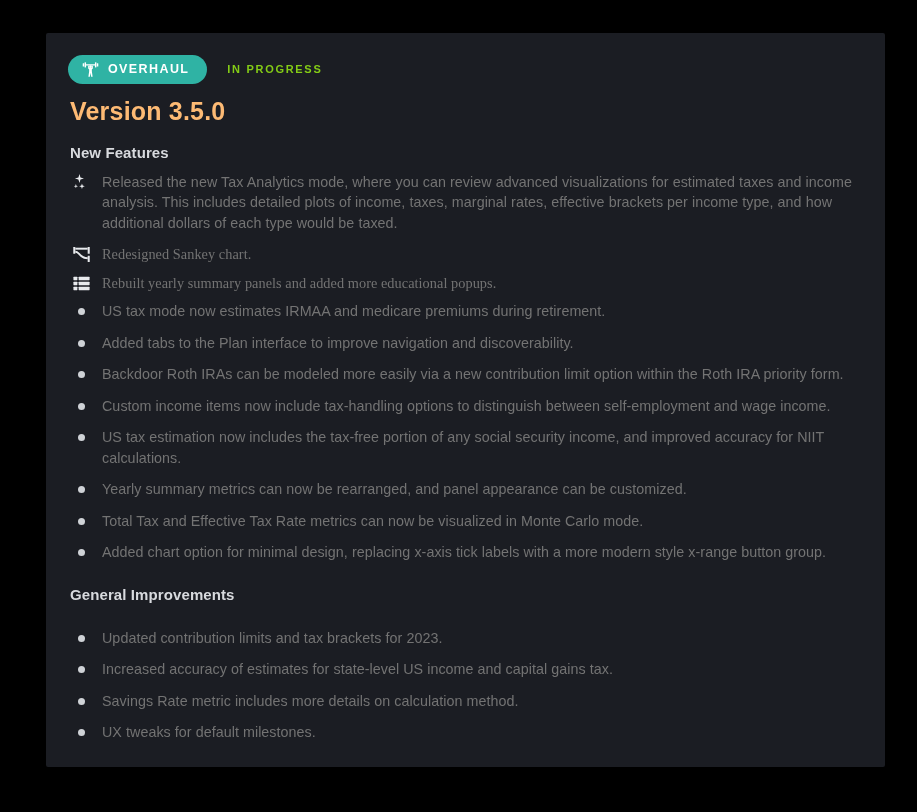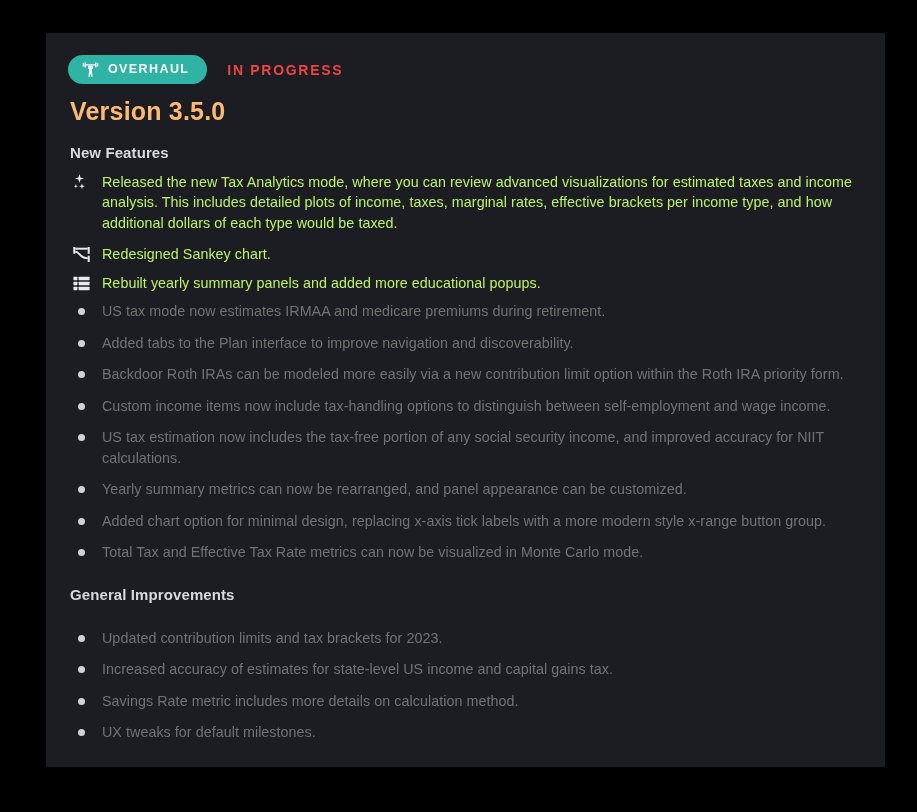--- a/index.html
+++ b/index.html
@@ -56,22 +56,22 @@
   .badge-label {
     color: #ffffff;
     font-size: 12.5px;
     font-weight: bold;
     letter-spacing: 1.4px;
     text-transform: uppercase;
     line-height: 1;
     white-space: nowrap;
   }
   .status-label {
-    color: #ef4444;
-    font-size: 14px;
+    color: #84cc16;
+    font-size: 11px;
     font-weight: bold;
     letter-spacing: 1.7px;
     text-transform: uppercase;
     line-height: 1;
     white-space: nowrap;
   }
 
   .version-title {
     color: #fdba74;
     font-size: 25px;
@@ -98,21 +98,21 @@
   .feature-list {
     list-style: none;
     margin: 0;
     padding: 0;
   }
   .feature-item {
     display: flex;
     align-items: flex-start;
     margin-bottom: 11px;
   }
-  .feature-item.tight { margin-bottom: 8px; }
+  .feature-item.tight { margin-bottom: 8px; font-family: Liberation Serif, serif; }
 
   .marker {
     flex: none;
     width: 34px;
     display: flex;
     justify-content: flex-start;
     align-items: flex-start;
     padding-left: 4px;
     box-sizing: border-box;
   }
@@ -131,21 +131,21 @@
     margin-top: 7px;
     margin-left: 6px;
   }
   .feature-text {
     color: #737373;
     font-size: 14.3px;
     line-height: 20.5px;
     letter-spacing: 0.05px;
     flex: 1;
   }
-  .feature-item.major .feature-text { color: #bef264; }
+  .feature-item.major .feature-text { color: #737373; }
 </style>
 </head>
 <body>
 
 <div class="page">
   <div class="release-card">
 
     <div class="badge-row">
       <div class="badge">
         <svg class="badge-icon" viewBox="0 0 24 24" fill="#ffffff" aria-hidden="true">
@@ -245,28 +245,28 @@
         <span class="marker">
             <span class="dot"></span>
           </span>
         <span class="feature-text">Yearly summary metrics can now be rearranged, and panel appearance can be customized.</span>
       </li>
 
       <li class="feature-item">
         <span class="marker">
             <span class="dot"></span>
           </span>
+        <span class="feature-text">Total Tax and Effective Tax Rate metrics can now be visualized in Monte Carlo mode.</span>
+      </li>
+
+      <li class="feature-item">
+        <span class="marker">
+            <span class="dot"></span>
+          </span>
         <span class="feature-text">Added chart option for minimal design, replacing x-axis tick labels with a more modern style x-range button group.</span>
-      </li>
-
-      <li class="feature-item">
-        <span class="marker">
-            <span class="dot"></span>
-          </span>
-        <span class="feature-text">Total Tax and Effective Tax Rate metrics can now be visualized in Monte Carlo mode.</span>
       </li>
     </ul>
 
     <h2 class="section-title general">General Improvements</h2>
 
     <ul class="feature-list">
       <li class="feature-item">
         <span class="marker">
             <span class="dot"></span>
           </span>

